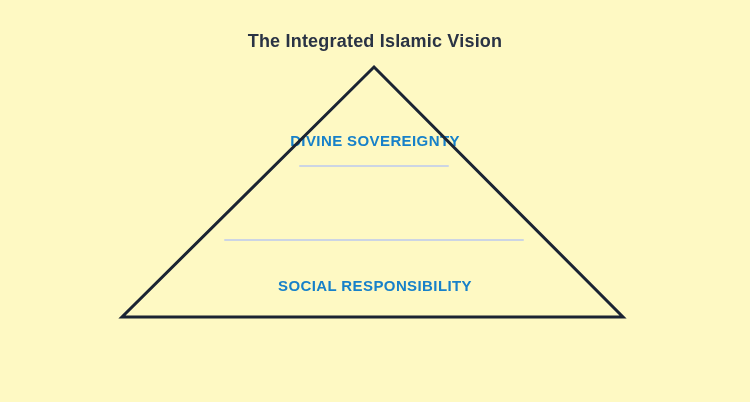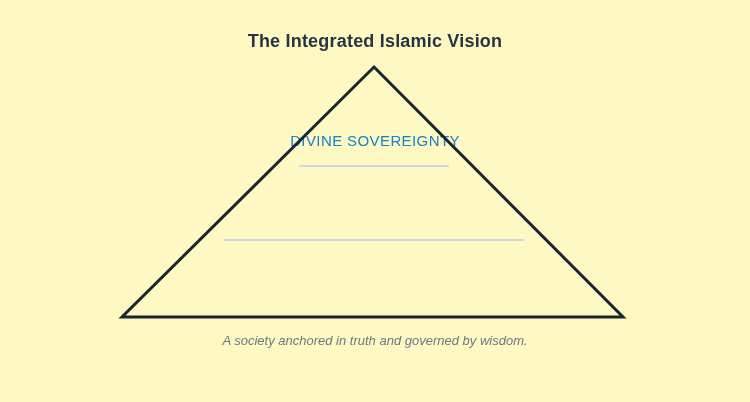--- a/index.html
+++ b/index.html
@@ -27,21 +27,21 @@
     font-weight: bold;
     color: #2a3344;
     letter-spacing: 0.2px;
   }
   .level-label {
     position: absolute;
     left: 0;
     width: 750px;
     text-align: center;
     font-size: 15px;
-    font-weight: normal;
+    font-weight: bold;
     color: #1781c9;
     letter-spacing: 0.4px;
   }
   .level-1 { top: 132px; }
   .level-2 { top: 203px; }
   .level-3 { top: 277px; }
   .divider {
     position: absolute;
     height: 2px;
     background: #ccd5e4;
@@ -73,20 +73,20 @@
 
   <h1 class="page-title">The Integrated Islamic Vision</h1>
 
   <div class="level-label level-1">DIVINE SOVEREIGNTY</div>
 
   <div class="divider divider-1"></div>
 
 
   <div class="divider divider-2"></div>
 
+  <div class="level-label level-3">SOCIAL RESPONSIBILITY</div>
 
   <svg class="triangle-svg" width="750" height="402" viewBox="0 0 750 402">
     <polygon points="374,67 623,317 122,317" fill="none" stroke="#1b2433" stroke-width="3" stroke-linejoin="miter"></polygon>
   </svg>
 
-  <div class="caption">A society anchored in truth and governed by wisdom.</div>
 
 </div>
 
 </body></html>

